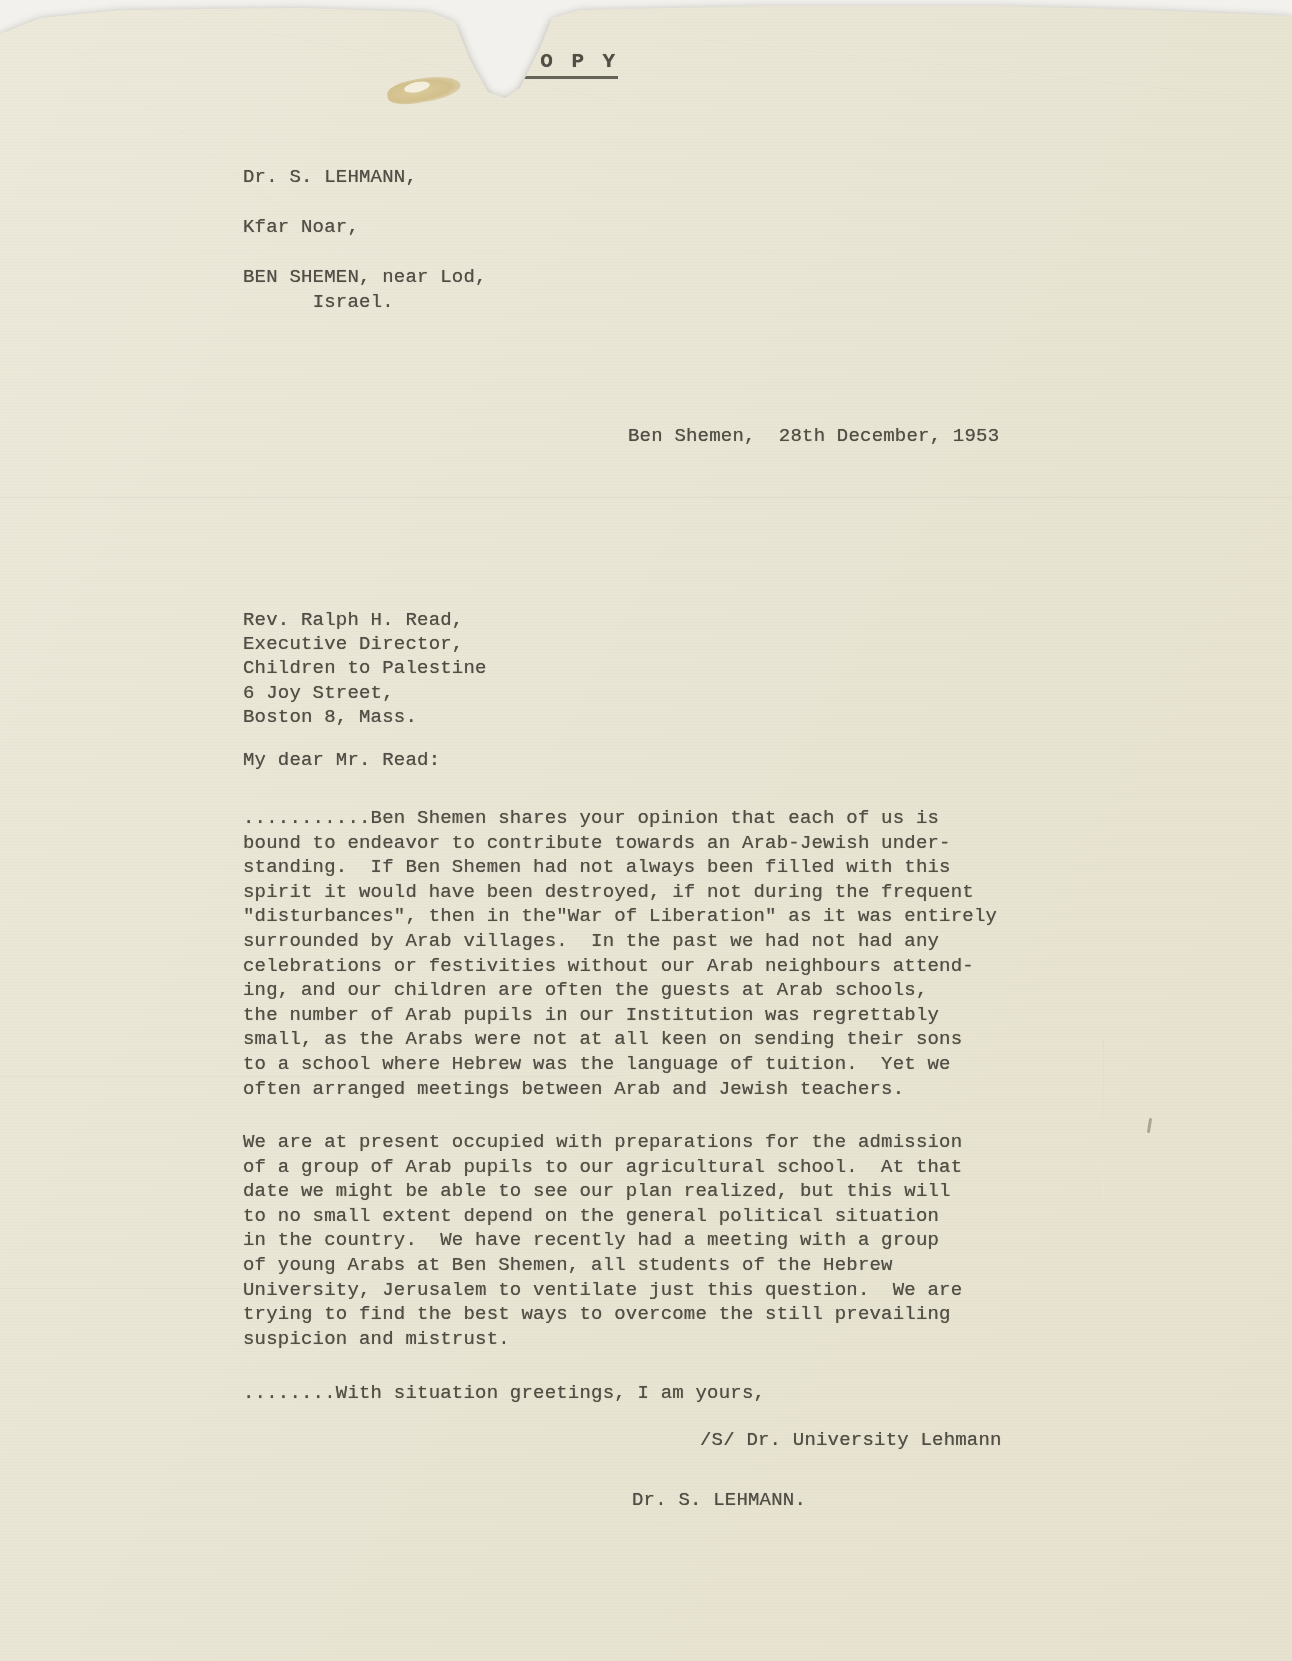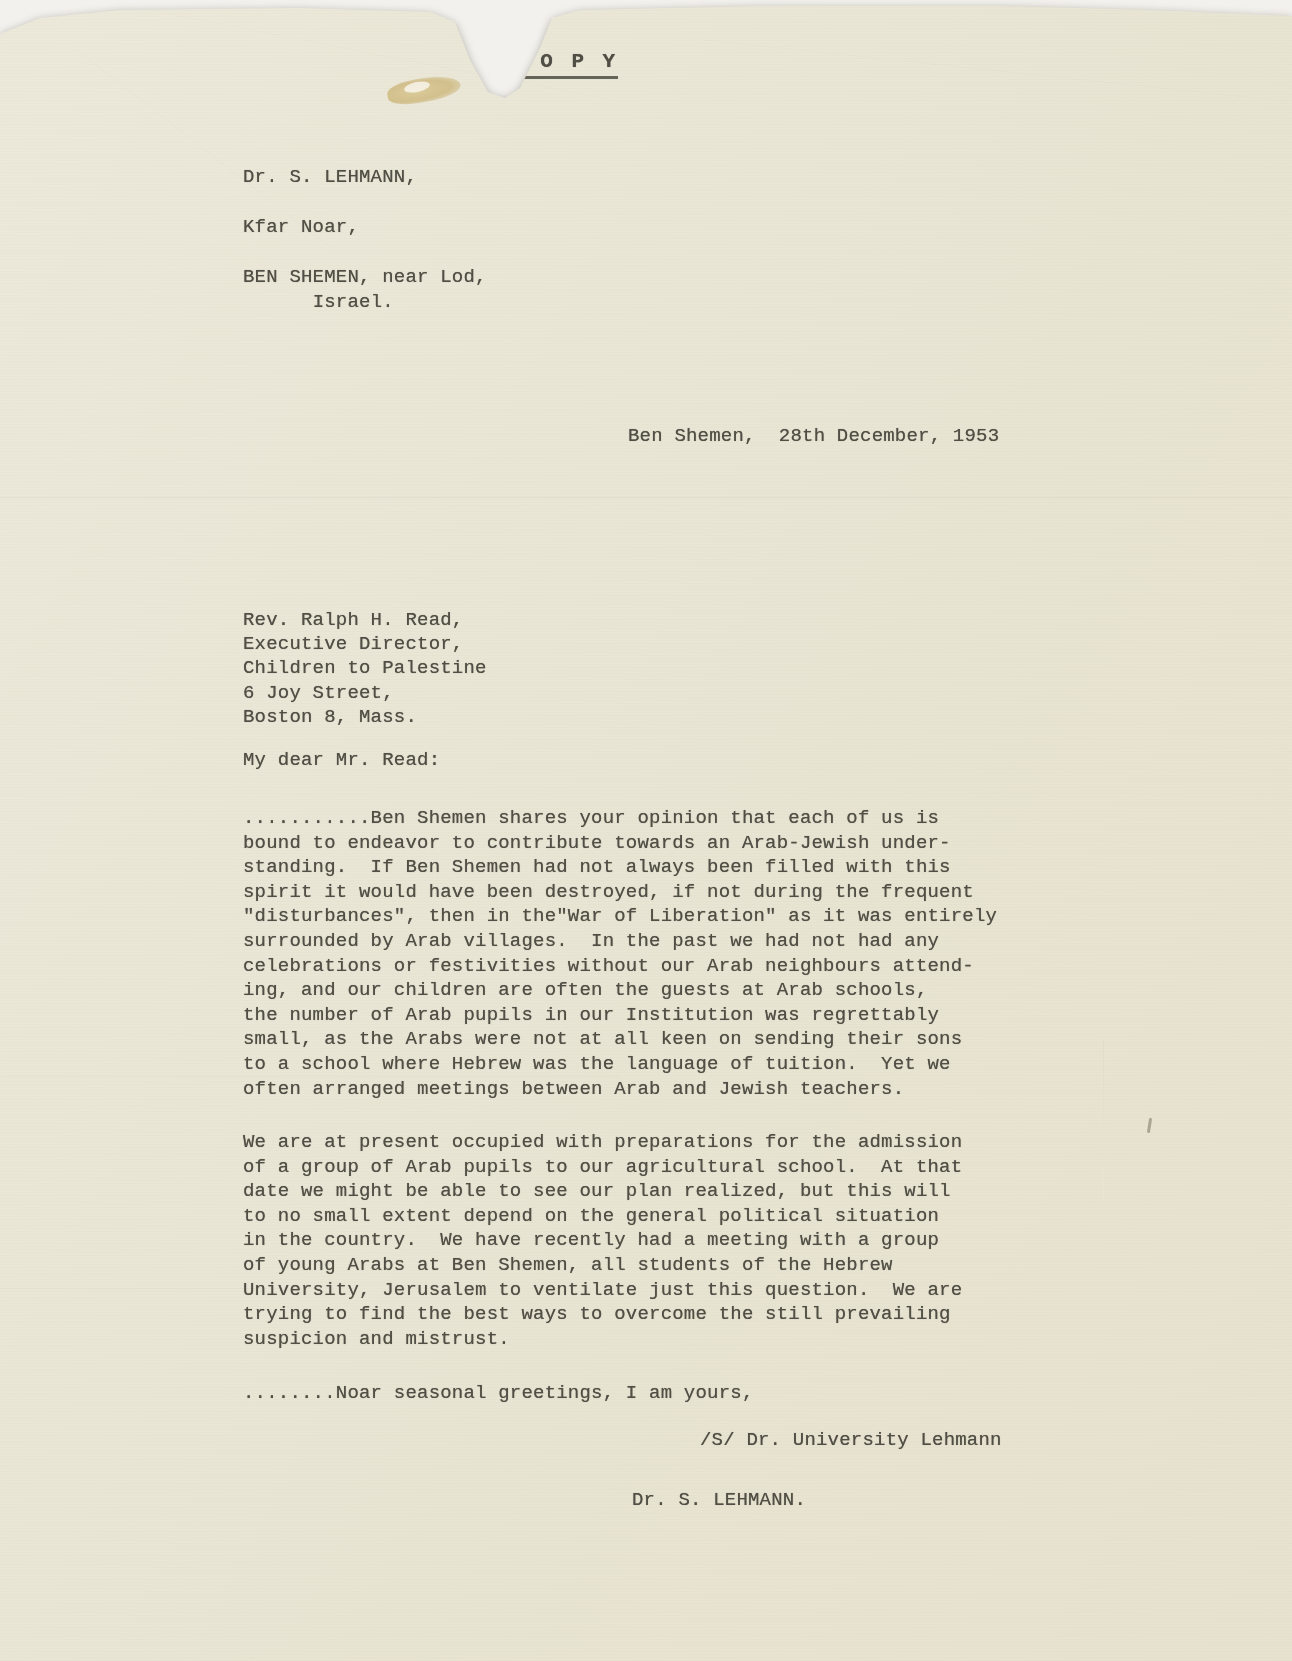--- a/index.html
+++ b/index.html
@@ -150,20 +150,20 @@
 spirit it would have been destroyed, if not during the frequent
 "disturbances", then in the"War of Liberation" as it was entirely
 surrounded by Arab villages.  In the past we had not had any
 celebrations or festivities without our Arab neighbours attend-
 ing, and our children are often the guests at Arab schools,
 the number of Arab pupils in our Institution was regrettably
 small, as the Arabs were not at all keen on sending their sons
 to a school where Hebrew was the language of tuition.  Yet we
 often arranged meetings between Arab and Jewish teachers.</div>
 
-    <div class="ink closing">........Noar seasonal greetings, I am yours,</div>
+    <div class="ink closing">........With situation greetings, I am yours,</div>
 
     <div class="ink sig-typed">/S/ Dr. University Lehmann</div>
 
     <div class="ink sig-name">Dr. S. LEHMANN.</div>
 
   </div>
 </div>
 
 </body></html>

